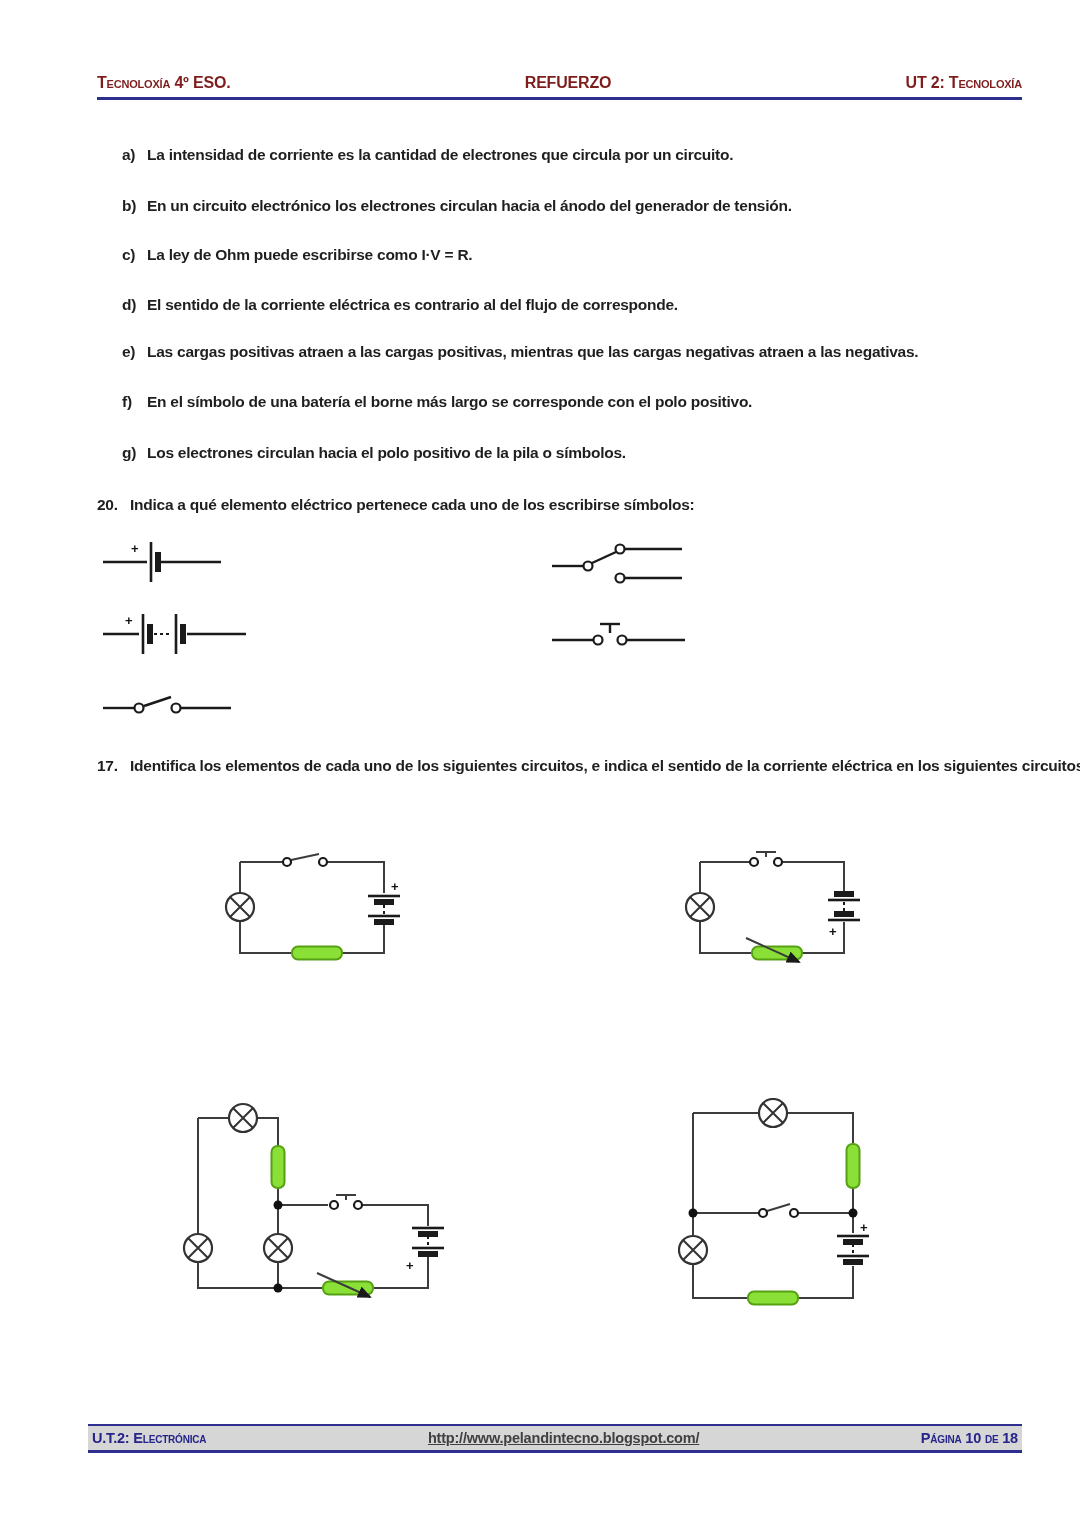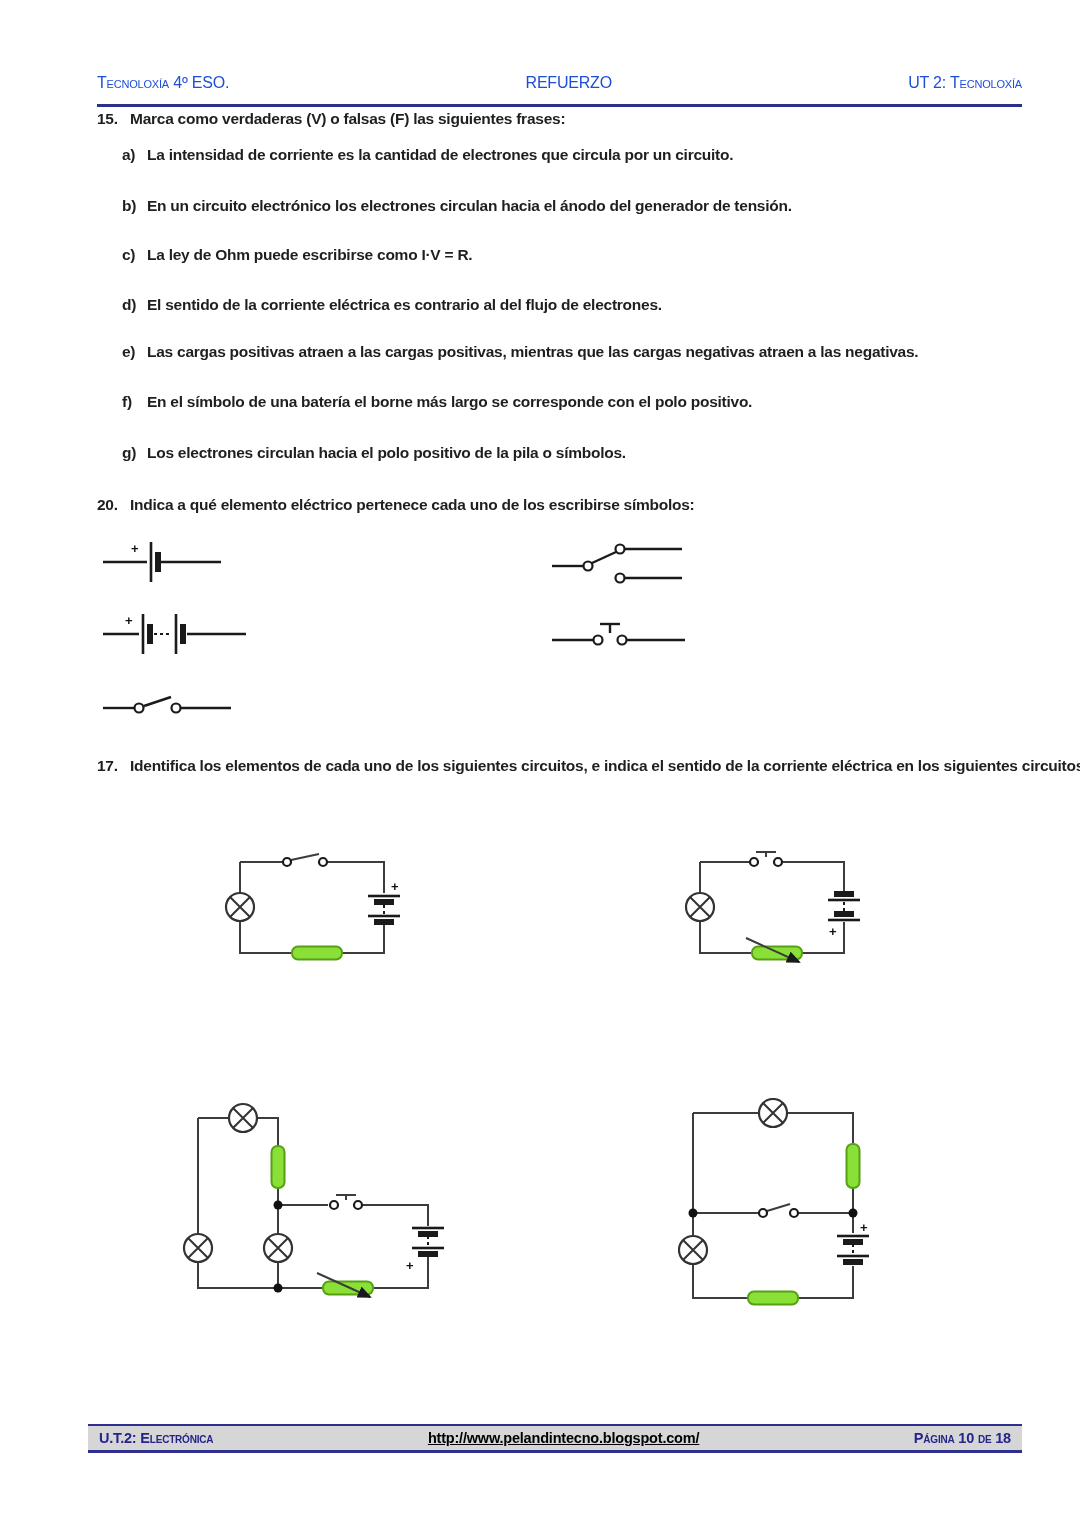--- a/index.html
+++ b/index.html
@@ -1,21 +1,21 @@
 <!DOCTYPE html>
 <html><head>
 <meta charset="utf-8">
 <style>
   html,body{margin:0;padding:0;background:#ffffff;}
   .page{position:relative;width:1080px;height:1528px;background:#ffffff;overflow:hidden;
         font-family:"Liberation Sans",sans-serif;color:#1f1f1f;}
   
   .header{position:absolute;left:97px;right:58px;top:74px;display:flex;justify-content:space-between;
-          align-items:flex-end;border-bottom:3px solid #2e2e8f;padding-bottom:12px;
-          color:#1d4ed8;font-weight:400;font-size:16px;letter-spacing:-0.2px;}
+          align-items:flex-end;border-bottom:3px solid #2e2e8f;padding-bottom:5px;
+          color:#7f1d1d;font-weight:700;font-size:16px;letter-spacing:-0.2px;}
   .sc{font-variant:small-caps;}
   
   .q-head{position:absolute;left:97px;display:flex;gap:9px;font-size:15.5px;font-weight:700;
           letter-spacing:-0.25px;white-space:nowrap;}
   .q-head .num{min-width:24px;}
   
   .item{position:absolute;left:122px;display:flex;gap:8px;font-size:15.5px;font-weight:700;
         letter-spacing:-0.25px;white-space:nowrap;}
   .item .lbl{min-width:17px;}
   
@@ -28,54 +28,50 @@
   .plate-thick{stroke:#1a1a1a;stroke-width:6;fill:none;}
   .dash{stroke:#1a1a1a;stroke-width:2;fill:none;stroke-dasharray:3 3;}
   .term{fill:#ffffff;stroke:#1a1a1a;stroke-width:2.2;}
   .lamp{fill:#ffffff;stroke:#333;stroke-width:2.2;}
   .lampx{stroke:#333;stroke-width:2;fill:none;}
   .res{fill:#8ae036;stroke:#55a013;stroke-width:2;}
   .node{fill:#111;stroke:none;}
   
   .footer{position:absolute;left:88px;right:58px;top:1424px;height:24px;background:#d6d6d6;
           border-top:2px solid #2e2e8f;border-bottom:3px solid #2e2e8f;
-          display:flex;justify-content:space-between;align-items:center;padding:0 11px;
+          display:flex;justify-content:space-between;align-items:center;padding:0 4px;
           color:#24248a;font-weight:700;font-size:14.5px;letter-spacing:-0.2px;}
-  .footer a{color:#000000;text-decoration:underline;cursor:pointer;}
+  .footer a{color:#404040;text-decoration:underline;cursor:pointer;}
 </style>
 </head>
 <body>
 
 <div class="page">
 
   <div class="header">
     <span class="sc">Tecnoloxía 4º ESO.</span>
     <span>REFUERZO</span>
     <span class="sc">UT 2: Tecnoloxía</span>
   </div>
 
-  <div class="q-head" style="top:110px">
-    <span class="num">15.</span>
-    <span>Marca como verdaderas (V) o falsas (F) las siguientes frases:</span>
-  </div>
   <div class="item" style="top:146px">
     <span class="lbl">a)</span>
     <span>La intensidad de corriente es la cantidad de electrones que circula por un circuito.</span>
   </div>
   <div class="item" style="top:197px">
     <span class="lbl">b)</span>
     <span>En un circuito electrónico los electrones circulan hacia el ánodo del generador de tensión.</span>
   </div>
   <div class="item" style="top:246px">
     <span class="lbl">c)</span>
     <span>La ley de Ohm puede escribirse como I·V = R.</span>
   </div>
   <div class="item" style="top:296px">
     <span class="lbl">d)</span>
-    <span>El sentido de la corriente eléctrica es contrario al del flujo de electrones.</span>
+    <span>El sentido de la corriente eléctrica es contrario al del flujo de corresponde.</span>
   </div>
   <div class="item" style="top:343px">
     <span class="lbl">e)</span>
     <span>Las cargas positivas atraen a las cargas positivas, mientras que las cargas negativas atraen a las negativas.</span>
   </div>
   <div class="item" style="top:393px">
     <span class="lbl">f)</span>
     <span>En el símbolo de una batería el borne más largo se corresponde con el polo positivo.</span>
   </div>
   <div class="item" style="top:444px">

